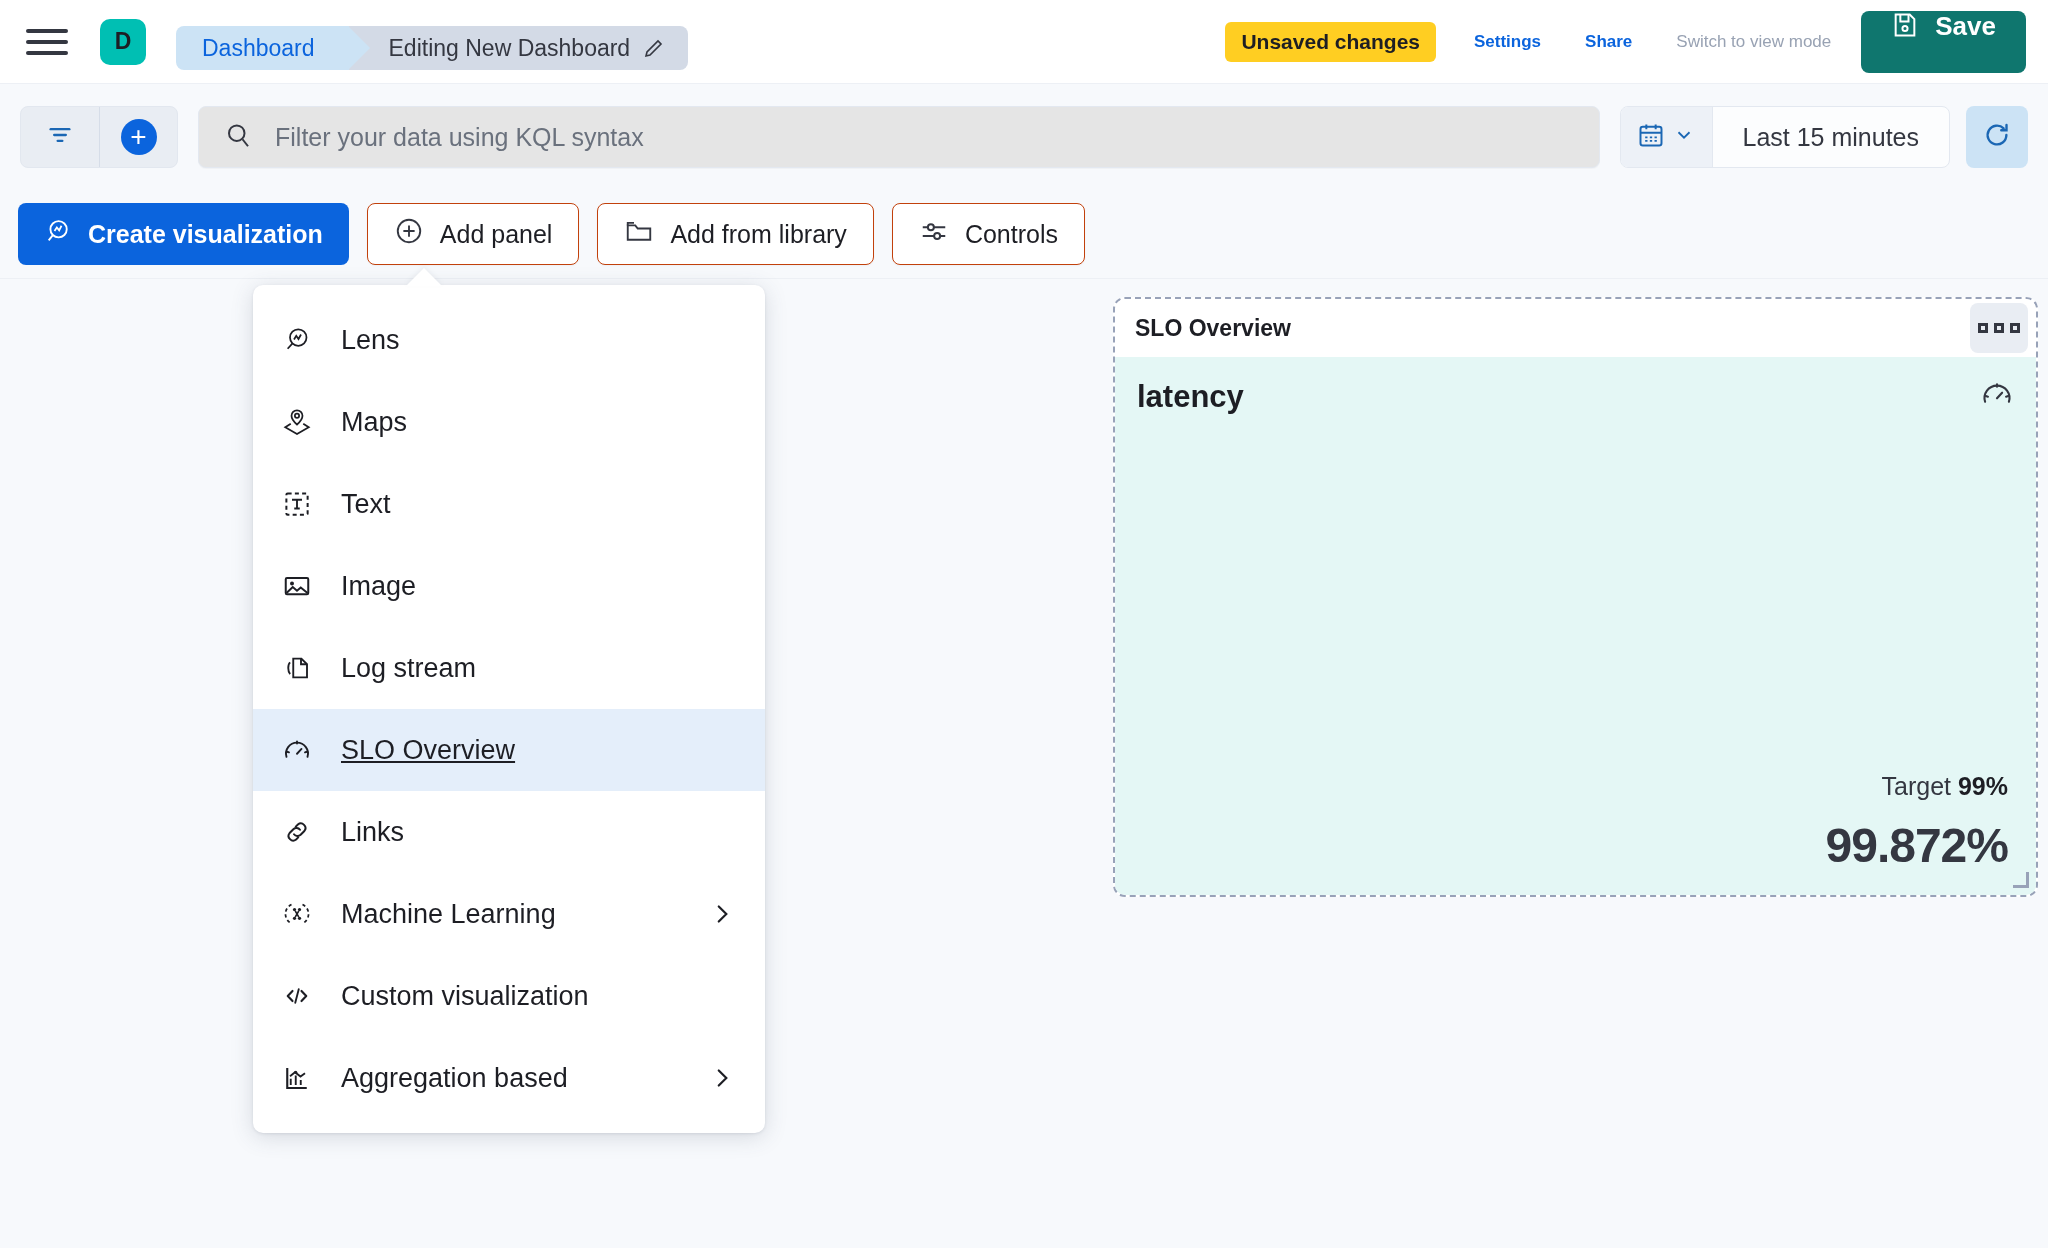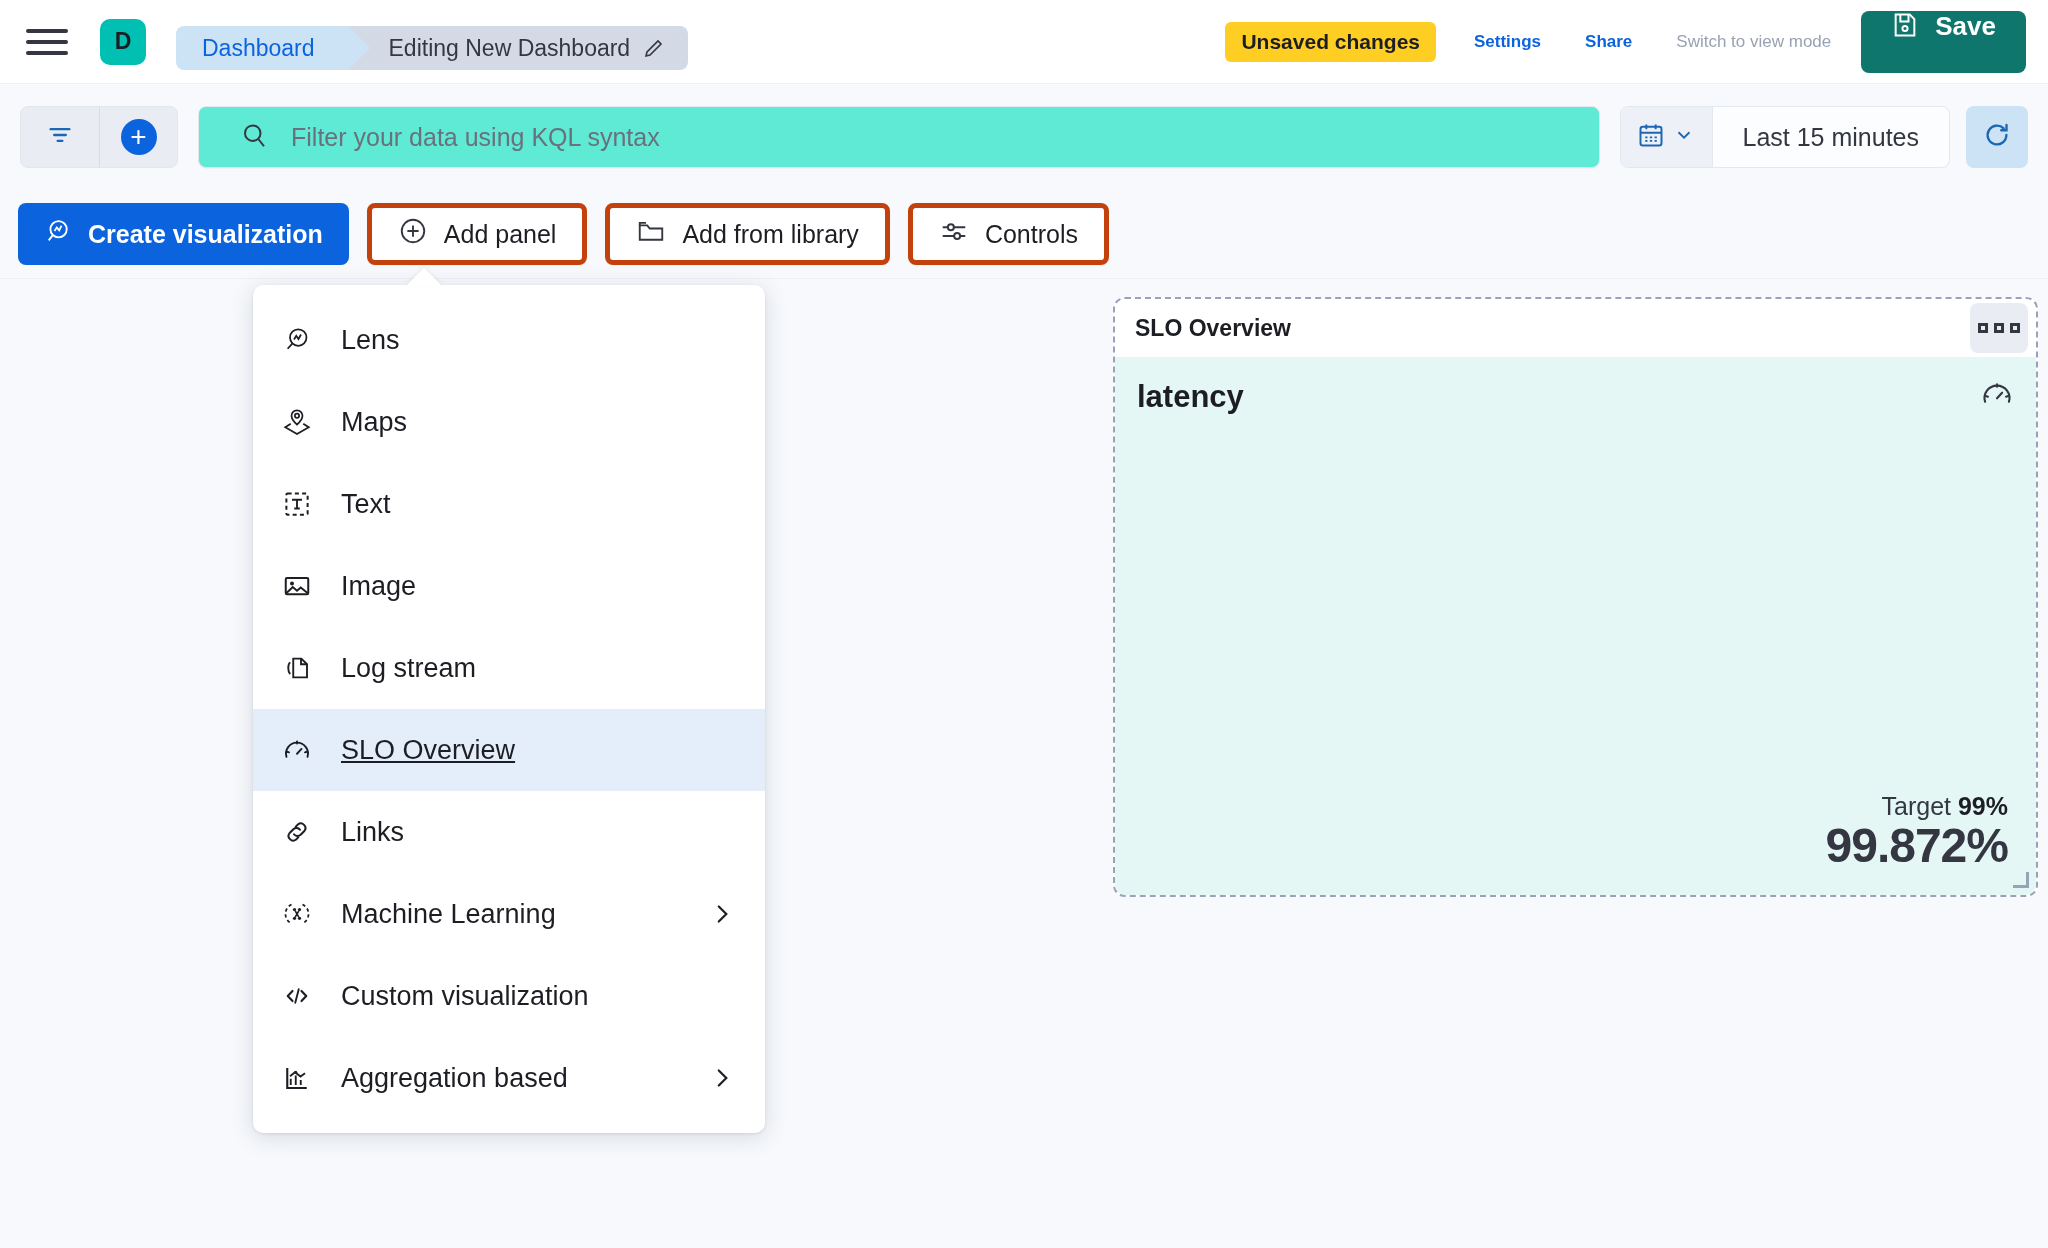--- a/index.html
+++ b/index.html
@@ -97,22 +97,22 @@
     cursor: pointer;
   }
   .filter-btn + .filter-btn { border-left: 1px solid #D6DDE8; }
   .plus-circle {
     width: 36px; height: 36px; border-radius: 50%; background: #0B64DD;
     display: flex; align-items: center; justify-content: center;
     color: #fff; font-size: 28px; line-height: 1; font-weight: 300;
   }
   .kql-input {
     flex: 1; height: 62px; margin-left: 20px; margin-right: 20px;
-    background: #5eead4; border: 1px solid #E3E8F0; border-radius: 8px;
-    display: flex; align-items: center; padding: 0 40px; gap: 22px;
+    background: #e5e5e5; border: 1px solid #E3E8F0; border-radius: 8px;
+    display: flex; align-items: center; padding: 0 24px; gap: 22px;
     box-shadow: 0 1px 1px rgba(0,0,0,0.03);
   }
   .kql-placeholder { font-size: 25px; color: #6A717D; }
 
   .datepicker {
     display: flex; height: 62px; border-radius: 8px; overflow: hidden;
     border: 1px solid #E3E8F0; background: #FCFDFE;
   }
   .dp-left {
     background: #EDF1F7; width: 92px;
@@ -137,21 +137,21 @@
   }
   .tb-btn {
     height: 62px; border-radius: 8px; display: flex; align-items: center;
     gap: 16px; padding: 0 26px; font-size: 25px; cursor: pointer;
     font-family: "Liberation Sans", sans-serif;
   }
   .tb-btn.primary {
     background: #0B64DD; color: #fff; border: none; font-weight: 700;
   }
   .tb-btn.ghost {
-    background: #FFFFFF; color: #1D1E24; border: 5px solid #c2410c;
+    background: #FFFFFF; color: #1D1E24; border: 1px solid #c2410c;
     box-shadow: 0 1px 2px rgba(0,0,0,0.04);
   }
 
   
   .canvas {
     position: absolute; top: 278px; left: 0; width: 2048px; height: 970px;
     background: #F7F9FC; border-top: 1px solid #EDF0F5;
   }
 
   
@@ -190,21 +190,21 @@
   .slo-title { font-size: 23px; font-weight: 700; color: #1D1E24; }
   .slo-menu-btn {
     margin-left: auto; width: 58px; height: 50px; border-radius: 8px;
     background: #E9EDF3; display: flex; align-items: center; justify-content: center;
     gap: 6px; cursor: pointer;
   }
   .dot-sq { width: 10px; height: 10px; border: 3px solid #343741; }
   .slo-body {
     position: relative; height: calc(100% - 58px);
     background: #E4F7F5; padding: 22px 28px 24px 22px;
-    display: flex; flex-direction: column;
+    display: flex; flex-direction: column; gap: 20px;
   }
   .slo-name { font-size: 31px; font-weight: 700; color: #1D1E24; }
   .gauge-corner { position: absolute; right: 22px; top: 20px; }
   .slo-spacer { flex: 1; }
   .slo-target { text-align: right; font-size: 25px; color: #343741; }
   .slo-target b { font-weight: 700; color: #1D1E24; }
   .slo-value {
     text-align: right; font-size: 48px; font-weight: 700;
     color: #343741; line-height: 1.05; letter-spacing: -1px;
   }

